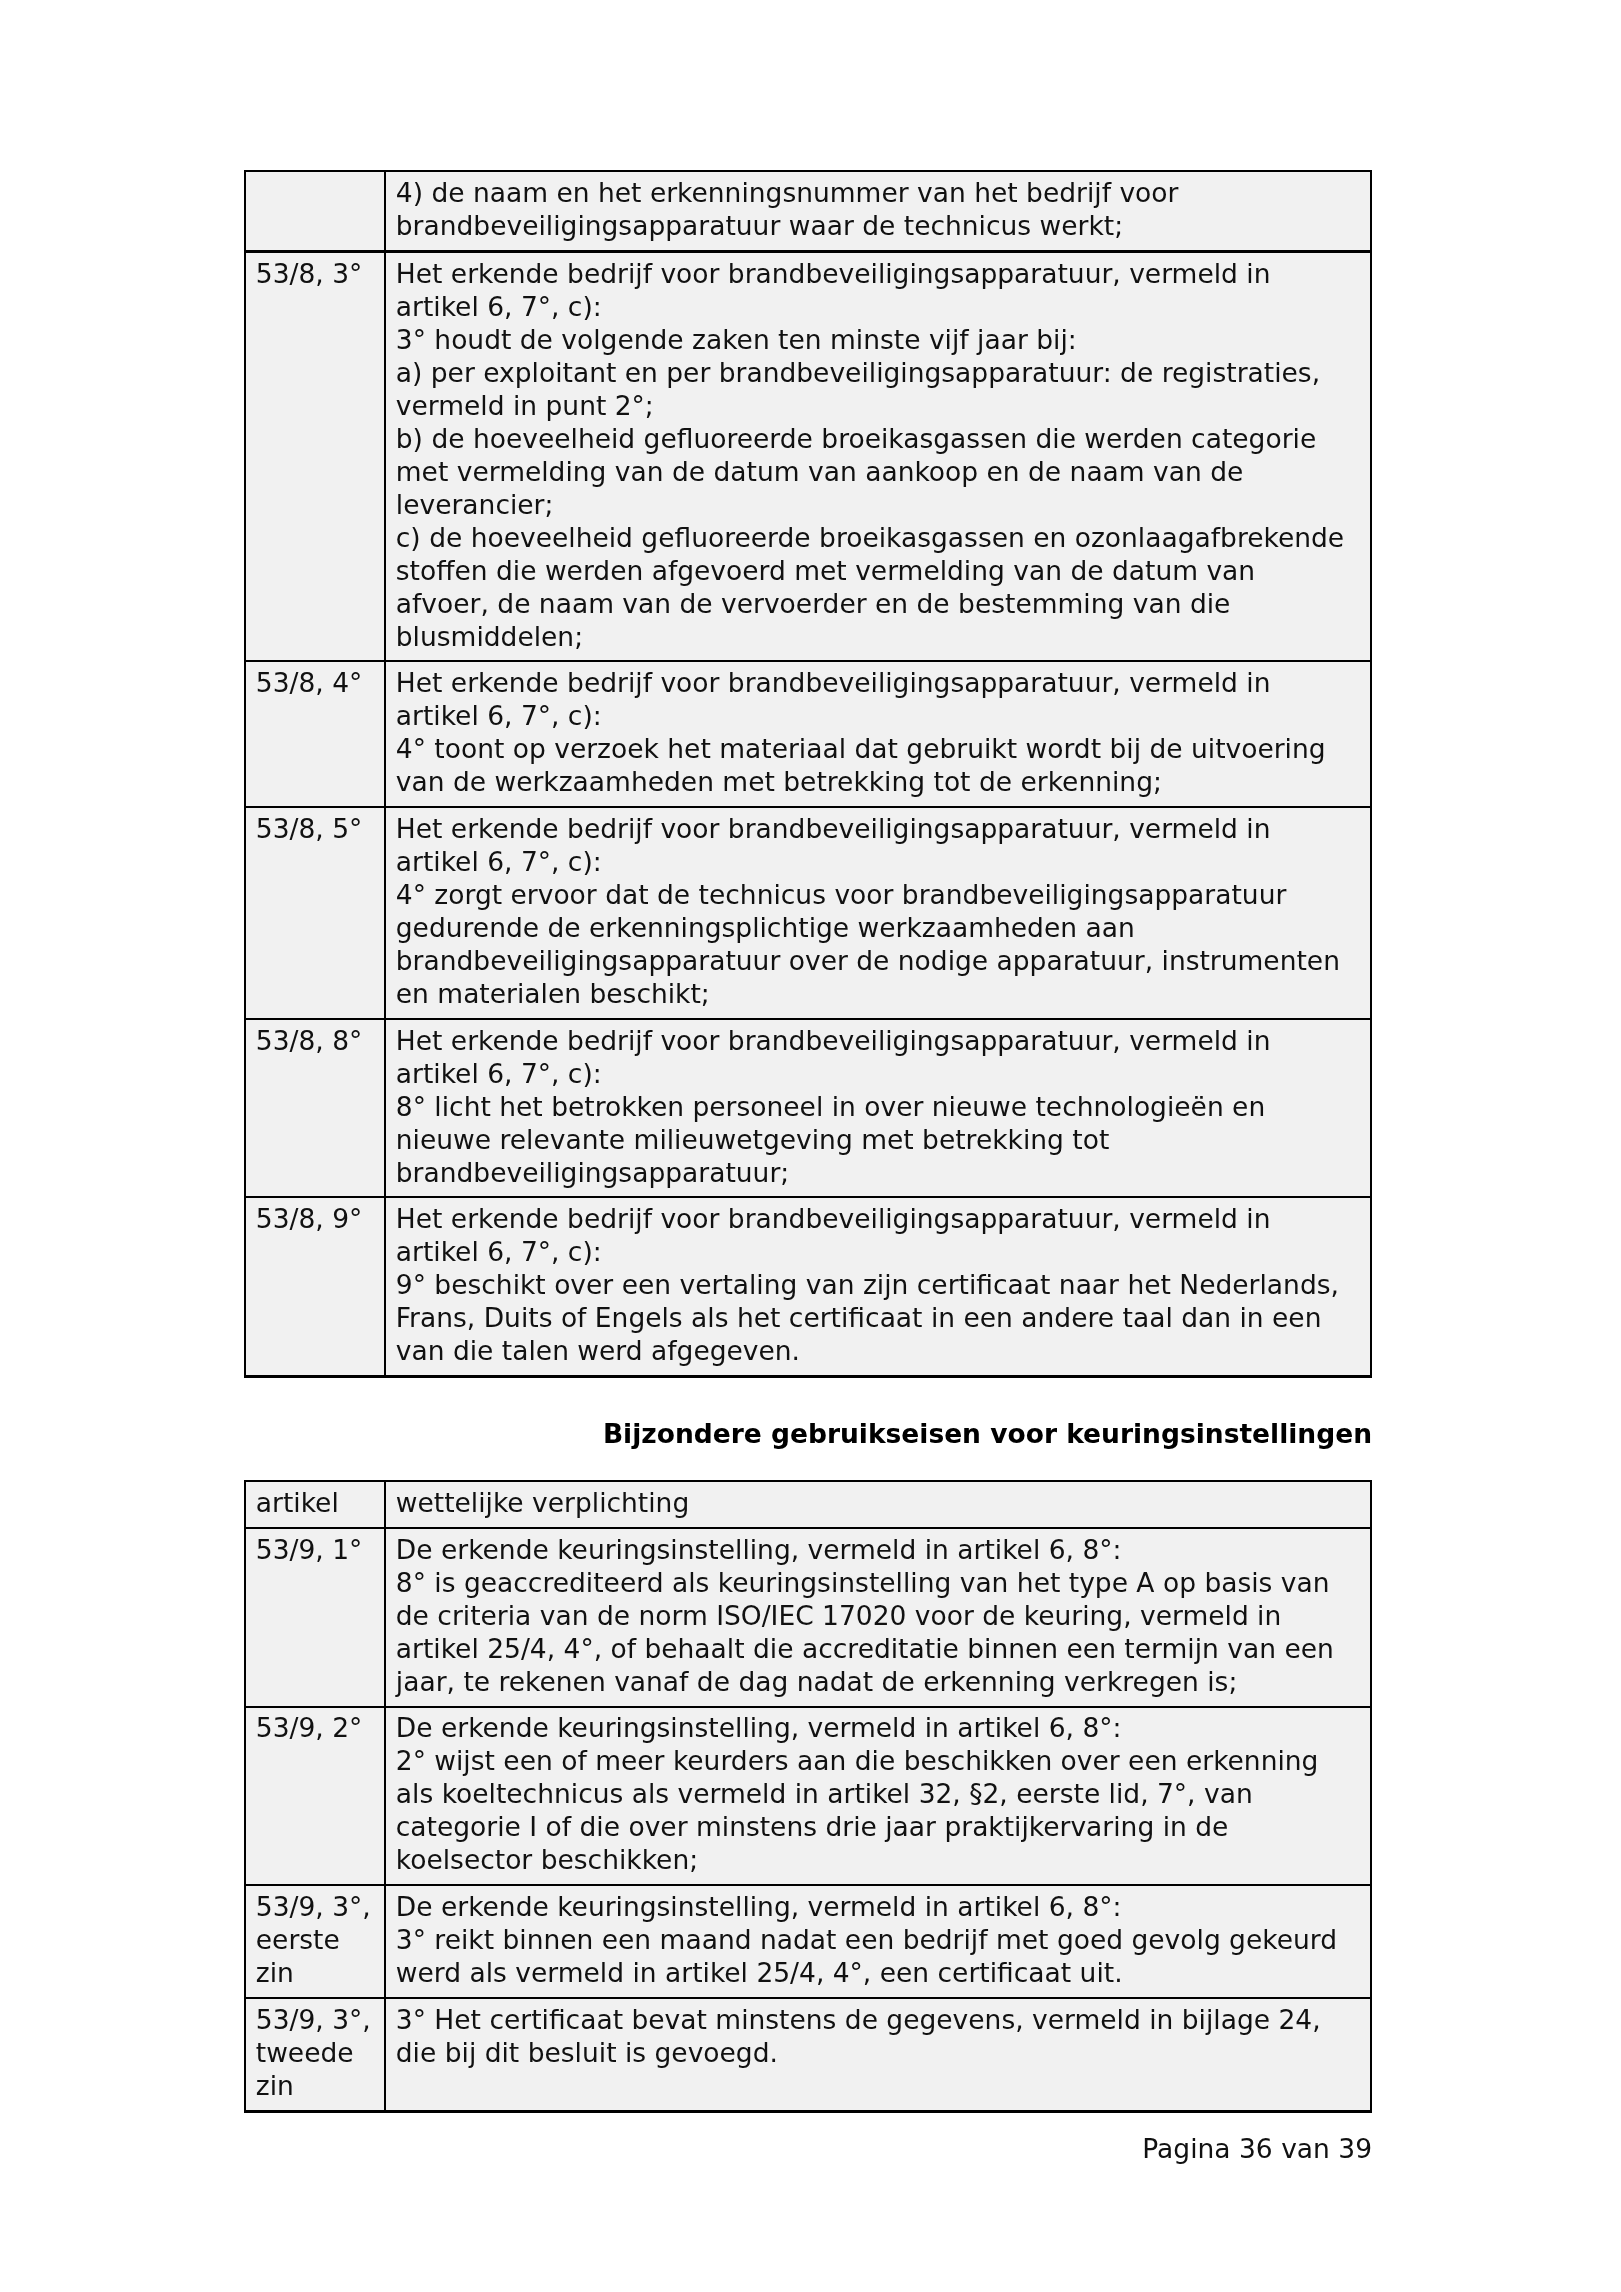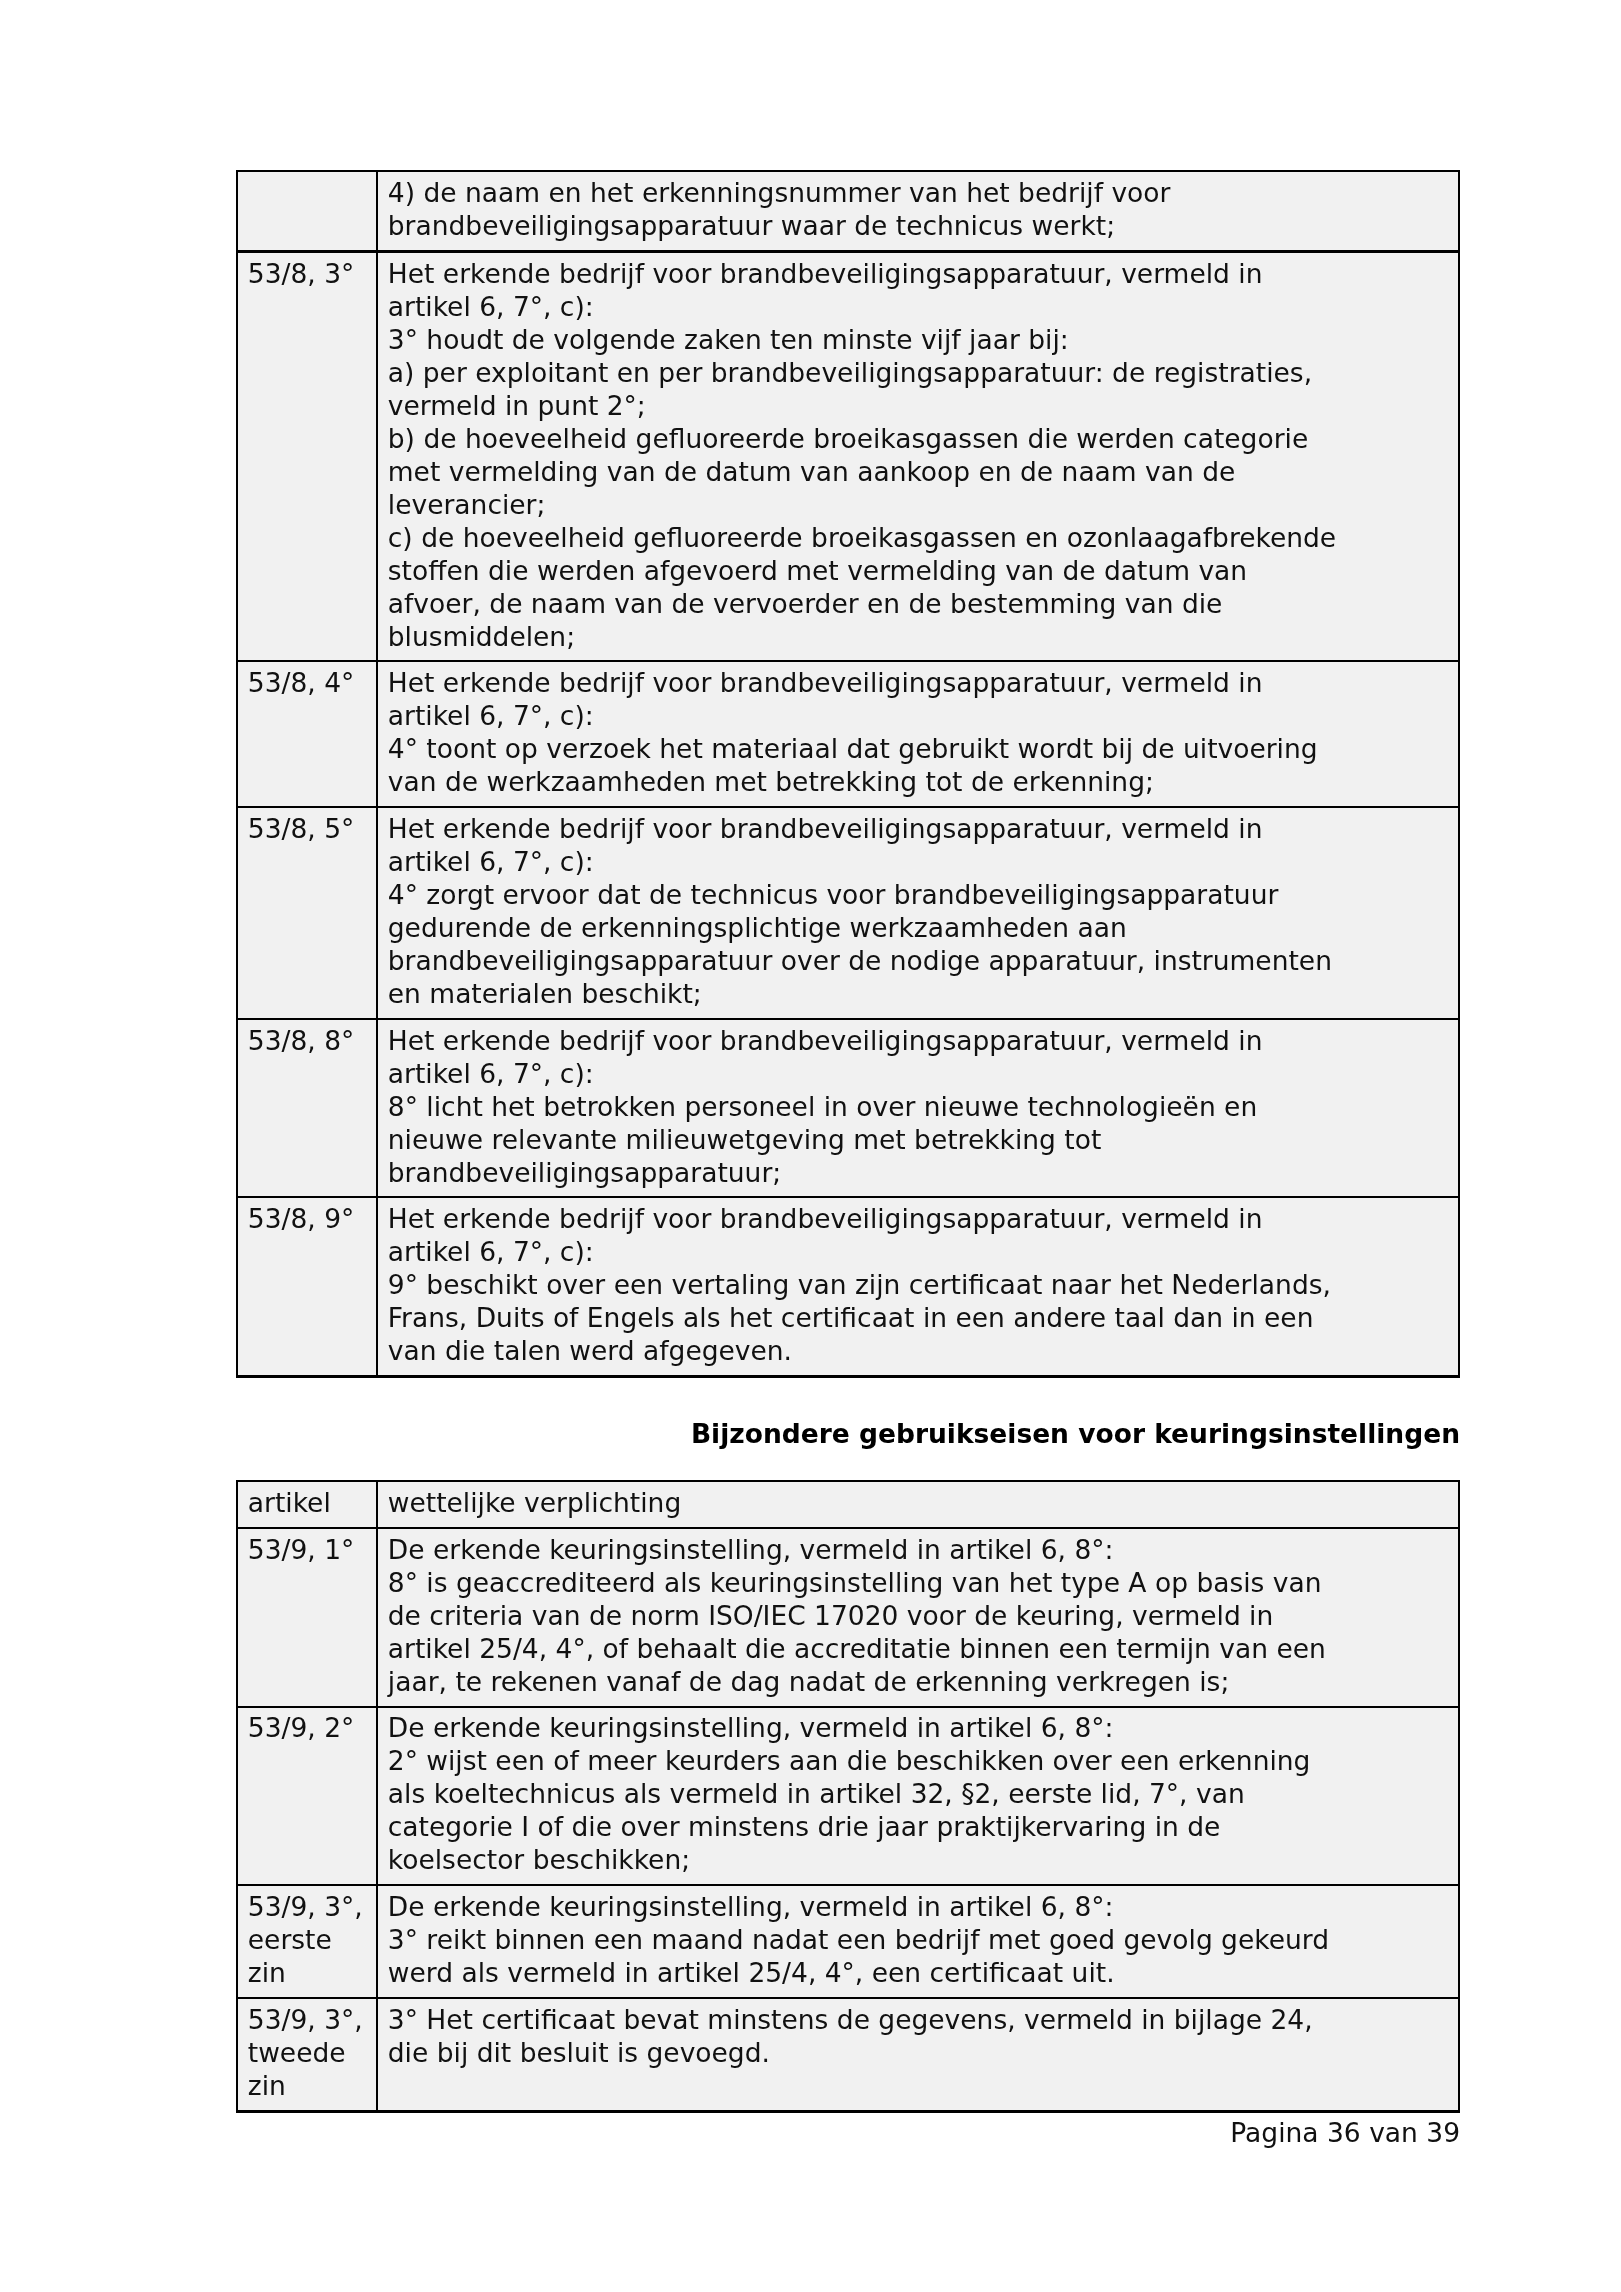--- a/index.html
+++ b/index.html
@@ -4,21 +4,21 @@
 <style>
   html,body{margin:0;padding:0;background:#ffffff;}
   .page{
     position:relative;
     width:1621px;height:2293px;
     background:#ffffff;
     font-family:"DejaVu Sans", sans-serif;
     color:#111111;
     overflow:hidden;
   }
-  .content{position:absolute;left:236px;top:170px;width:1224px;}
+  .content{position:absolute;left:244px;top:170px;width:1128px;}
   table.legal{
     border-collapse:collapse;
     width:100%;
     table-layout:fixed;
     border:2px solid #000;
     border-bottom-width:3.9px;
     background:#f1f1f1;
   }
   table.legal td{
     border:2px solid #000;
@@ -34,21 +34,21 @@
   .ln:empty::after{content:"\00a0";}
   h2.section-heading{
     margin:39px 0 30px 0;
     font-size:26.5px;
     line-height:33px;
     font-weight:bold;
     color:#000;
     text-align:right;
   }
   .page-footer{
-    margin-top:3px;
+    margin-top:19px;
     text-align:right;
     font-size:26.5px;
     line-height:33px;
     color:#111;
   }
 </style>
 </head>
 <body>
 
 <div class="page">

